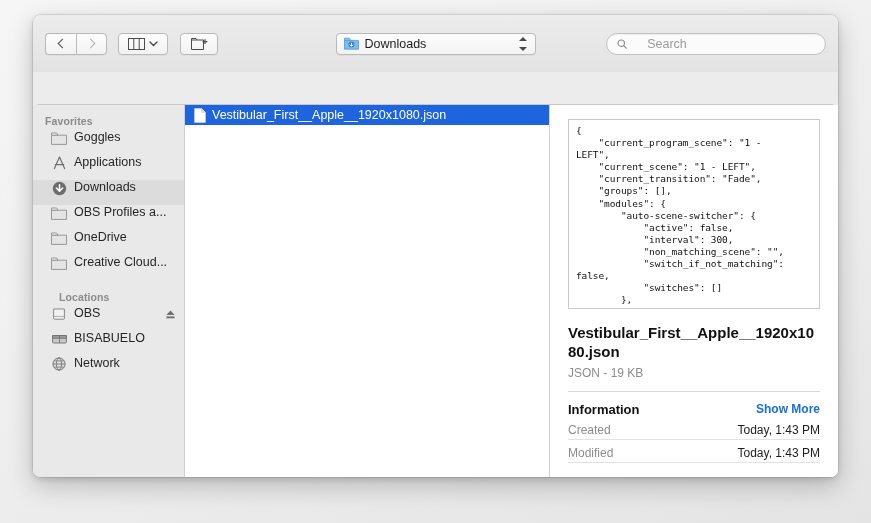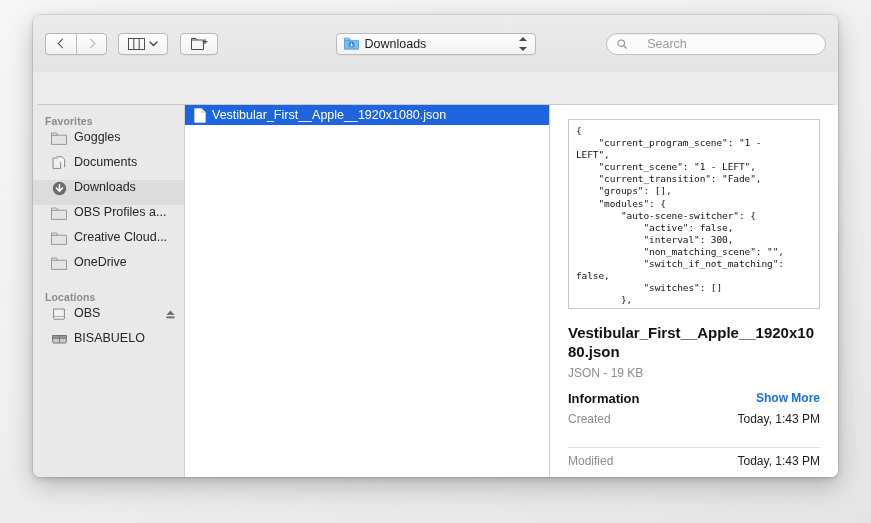--- a/index.html
+++ b/index.html
@@ -169,27 +169,28 @@
     color: #111; white-space: pre; letter-spacing: -.1px;
   }
   .pv-title {
     font-size: 15px; font-weight: bold; color: #111;
     line-height: 19px; margin-top: 14px;
     word-break: break-all;
   }
   .pv-sub { font-size: 12px; color: #8c8c8c; margin-top: 5px; }
   .pv-rule { height: .5px; background: #d7d7d7; margin: 11px 0 0 0; }
   .info-head {
-    display: flex; align-items: flex-start; justify-content: space-between;
+    display: flex; align-items: center; justify-content: space-between;
+    margin-top: 10px;
   }
   .info-title { font-size: 13px; font-weight: bold; color: #111; }
   .show-more { font-size: 12px; color: #1a6fe0; cursor: default; font-weight: bold; }
   .info-row {
     display: flex; justify-content: space-between; align-items: flex-end;
-    padding: 6px 0 21px 0;
+    padding: 6px 0 2px 0;
     border-bottom: .5px solid #e2e2e2;
   }
   .info-key { font-size: 12px; color: #8c8c8c; }
   .info-val { font-size: 12px; color: #1d1d1d; }
 
   
   .footer {
     height: 51px; flex: 0 0 51px;
     background: linear-gradient(to bottom,#eeeeee,#e6e6e6);
     border-top: .5px solid #c8c8c8;
@@ -283,31 +284,31 @@
         <span class="sb-icon">
           <svg width="16" height="13" viewBox="0 0 16 13">
             <path d="M0.5 3.2 L0.5 12.4 L15.5 12.4 L15.5 3.2 Z" fill="#e4e4e4" stroke="#8e8e8e" stroke-width="0.9"></path>
             <path d="M0.5 3.2 L0.5 1 L5.6 1 L6.9 3.2 Z" fill="#ededed" stroke="#8e8e8e" stroke-width="0.9"></path>
           </svg>
         </span>
         <span class="sb-label">Goggles</span>
       </div>
 
 
-
-
-      <div class="sb-item">
-        <span class="sb-icon">
-          <svg width="15" height="15" viewBox="0 0 15 15">
-            <path d="M1 2 L1 12.4 L8.6 12.4 L8.6 4.2 L6.4 2 Z" fill="#efefef" stroke="#7d7d7d" stroke-width="0.9"></path>
-            <path d="M4.6 0.8 L10 0.8 L12.6 3.4 L12.6 11.2" fill="#f7f7f7" stroke="#7d7d7d" stroke-width="0.9"></path>
-          </svg>
-        </span>
-        <span class="sb-label">Documents</span>
-      </div>
+      <div class="sb-item">
+        <span class="sb-icon">
+          <svg width="15" height="14" viewBox="0 0 15 14">
+            <path d="M7.5 1 L12.6 12.6 M7.5 1 L2.4 12.6" fill="none" stroke="#6f6f6f" stroke-width="1.2" stroke-linecap="round"></path>
+            <line x1="3.3" y1="8.6" x2="11.7" y2="8.6" stroke="#6f6f6f" stroke-width="1.2" stroke-linecap="round"></line>
+          </svg>
+        </span>
+        <span class="sb-label">Applications</span>
+      </div>
+
+
 
       <div class="sb-item selected">
         <span class="sb-icon">
           <svg width="15" height="15" viewBox="0 0 15 15">
             <circle cx="7.5" cy="7.5" r="6.7" fill="#6d6d6d"></circle>
             <path d="M7.5 3.7 L7.5 10 M4.4 7 L7.5 10.3 L10.6 7" fill="none" stroke="#fff" stroke-width="1.5" stroke-linecap="round" stroke-linejoin="round"></path>
           </svg>
         </span>
         <span class="sb-label">Downloads</span>
       </div>
@@ -322,34 +323,34 @@
         <span class="sb-label">OBS Profiles a...</span>
       </div>
 
       <div class="sb-item">
         <span class="sb-icon">
           <svg width="16" height="13" viewBox="0 0 16 13">
             <path d="M0.5 3.2 L0.5 12.4 L15.5 12.4 L15.5 3.2 Z" fill="#e4e4e4" stroke="#8e8e8e" stroke-width="0.9"></path>
             <path d="M0.5 3.2 L0.5 1 L5.6 1 L6.9 3.2 Z" fill="#ededed" stroke="#8e8e8e" stroke-width="0.9"></path>
           </svg>
         </span>
-        <span class="sb-label">Creative Cloud...</span>
+        <span class="sb-label">OneDrive</span>
       </div>
 
       <div class="sb-item">
         <span class="sb-icon">
           <svg width="16" height="13" viewBox="0 0 16 13">
             <path d="M0.5 3.2 L0.5 12.4 L15.5 12.4 L15.5 3.2 Z" fill="#e4e4e4" stroke="#8e8e8e" stroke-width="0.9"></path>
             <path d="M0.5 3.2 L0.5 1 L5.6 1 L6.9 3.2 Z" fill="#ededed" stroke="#8e8e8e" stroke-width="0.9"></path>
           </svg>
         </span>
-        <span class="sb-label">OneDrive</span>
-      </div>
-
-      <div class="sb-header" style="padding-top:11px;">Locations</div>
+        <span class="sb-label">Creative Cloud...</span>
+      </div>
+
+      <div class="sb-header" style="padding-top:11px;margin-left:14px;">Locations</div>
 
       <div class="sb-item">
         <span class="sb-icon">
           <svg width="14" height="14" viewBox="0 0 14 14">
             <path d="M1.6 2 L12.4 2 L12.4 11.4 Q12.4 12.2 11.6 12.2 L2.4 12.2 Q1.6 12.2 1.6 11.4 Z" fill="#f2f2f2" stroke="#7d7d7d" stroke-width="0.9"></path>
             <line x1="1.6" y1="9.4" x2="12.4" y2="9.4" stroke="#9a9a9a" stroke-width="0.8"></line>
           </svg>
         </span>
         <span class="sb-label">OBS</span>
         <span class="eject">
@@ -364,20 +365,32 @@
         <span class="sb-icon">
           <svg width="15" height="12" viewBox="0 0 15 12">
             <rect x="0.6" y="2.6" width="13.8" height="7.4" rx="1.2" fill="#c9c9c9" stroke="#6f6f6f" stroke-width="0.9"></rect>
             <rect x="0.6" y="2.6" width="13.8" height="2.6" fill="#9c9c9c" stroke="#6f6f6f" stroke-width="0.9"></rect>
             <line x1="7.5" y1="2.6" x2="7.5" y2="10" stroke="#6f6f6f" stroke-width="0.8"></line>
           </svg>
         </span>
         <span class="sb-label">BISABUELO</span>
       </div>
 
+      <div class="sb-item">
+        <span class="sb-icon">
+          <svg width="14" height="14" viewBox="0 0 14 14">
+            <circle cx="7" cy="7" r="6.1" fill="#dcdcdc" stroke="#6f6f6f" stroke-width="0.9"></circle>
+            <ellipse cx="7" cy="7" rx="2.6" ry="6.1" fill="none" stroke="#6f6f6f" stroke-width="0.8"></ellipse>
+            <line x1="0.9" y1="7" x2="13.1" y2="7" stroke="#6f6f6f" stroke-width="0.8"></line>
+            <line x1="2.1" y1="3.9" x2="11.9" y2="3.9" stroke="#6f6f6f" stroke-width="0.7"></line>
+            <line x1="2.1" y1="10.1" x2="11.9" y2="10.1" stroke="#6f6f6f" stroke-width="0.7"></line>
+          </svg>
+        </span>
+        <span class="sb-label">Network</span>
+      </div>
     </div>
 
     <div class="filelist">
       <div class="file-row selected">
         <span class="sb-icon" style="width:13px;flex:0 0 13px;">
           <svg width="12" height="15" viewBox="0 0 12 15">
             <path d="M0.6 0.6 L7.6 0.6 L11.4 4.4 L11.4 14.4 L0.6 14.4 Z" fill="#ffffff" stroke="#d3d3d3" stroke-width="0.8"></path>
             <path d="M7.6 0.6 L7.6 4.4 L11.4 4.4" fill="#e2e2e2" stroke="#d3d3d3" stroke-width="0.8"></path>
           </svg>
         </span>

